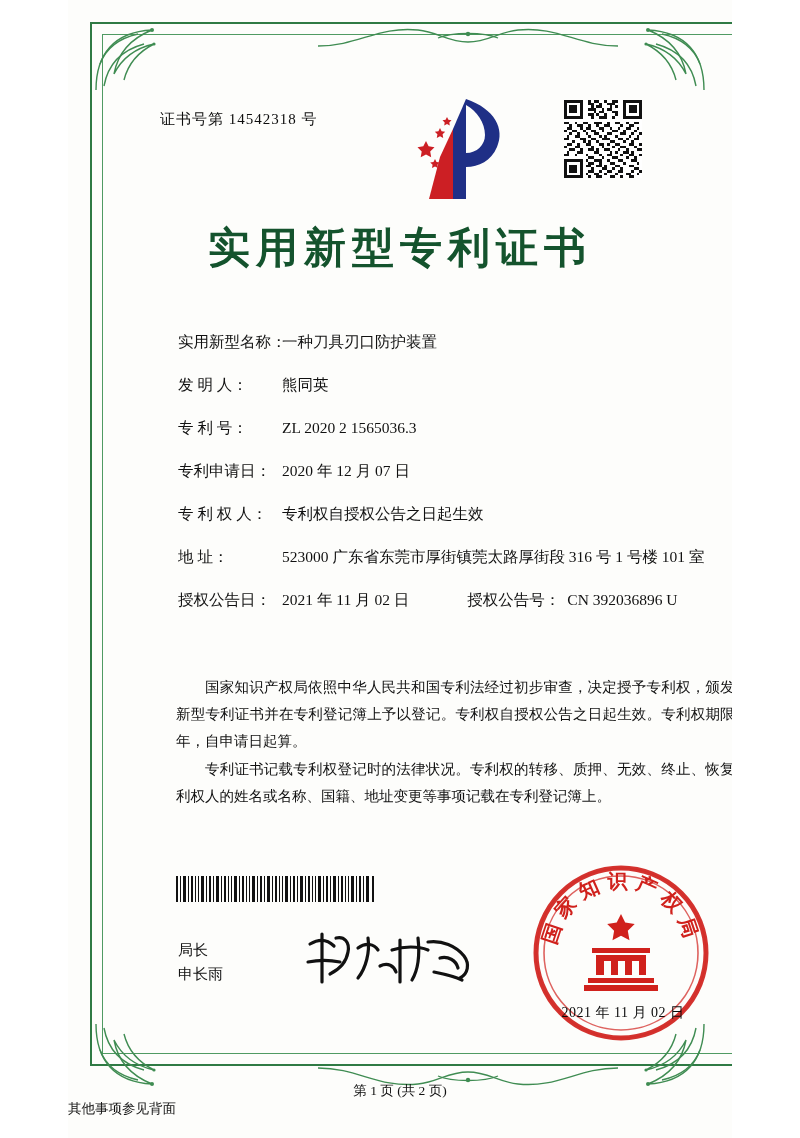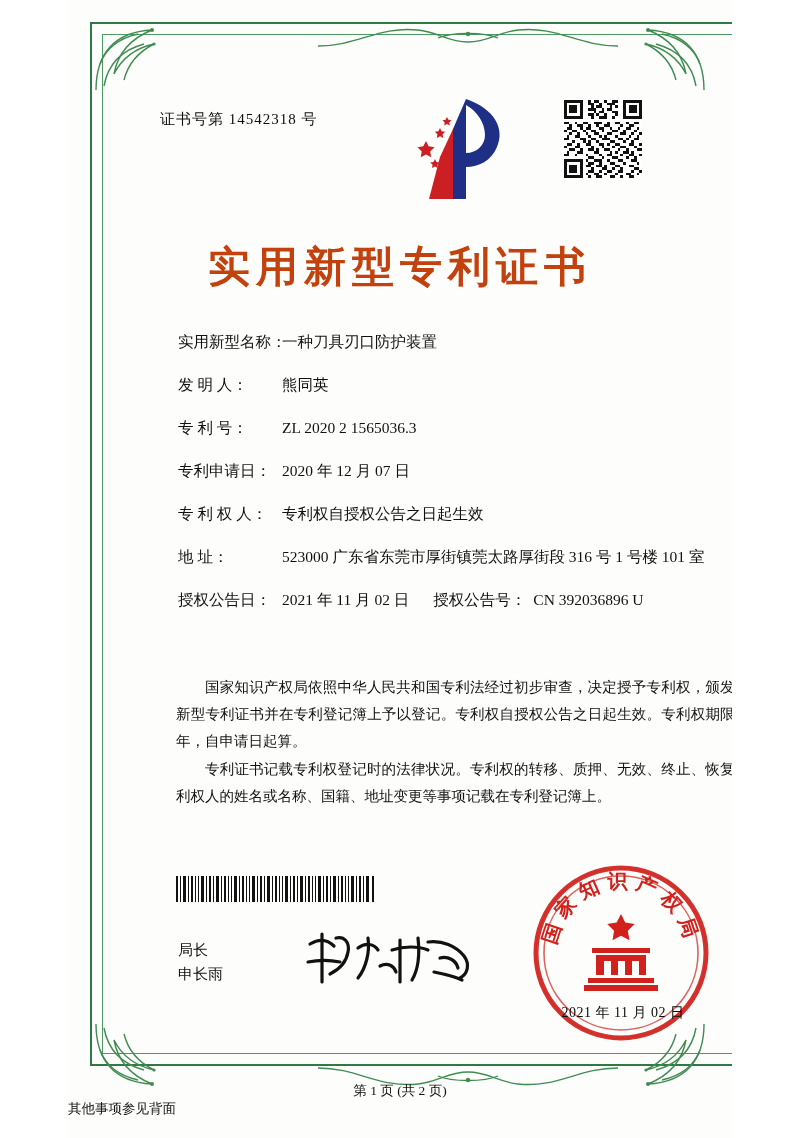--- a/index.html
+++ b/index.html
@@ -90,27 +90,27 @@
     width: 78px;
     height: 78px;
   }
   .qr svg { width:100%; height:100%; display:block; }
 
   
   .title {
     position: absolute;
     left: 0;
     right: 0;
-    top: 239px;
+    top: 220px;
     text-align: center;
     font-size: 42px;
     letter-spacing: 6px;
     font-weight: bold;
     font-family: "DejaVu Serif", "Liberation Serif", serif;
-    color: #c2410c;
+    color: #14532d;
   }
 
   
   .fields {
     position: absolute;
     left: 110px;
     top: 330px;
     width: 600px;
     font-size: 15.5px;
     line-height: 1.55;
@@ -127,21 +127,21 @@
     white-space: pre;
   }
   .field-value {
     flex: 1;
     word-break: break-all;
   }
   .field-row.dual { margin-bottom: 19px; }
   .dual-second-label {
     width: 100px;
     flex: none;
-    margin-left: 24px;
+    margin-left: 58px;
     white-space: pre;
   }
 
   
   .paragraphs {
     position: absolute;
     left: 108px;
     top: 672px;
     width: 588px;
     font-size: 14.5px;

